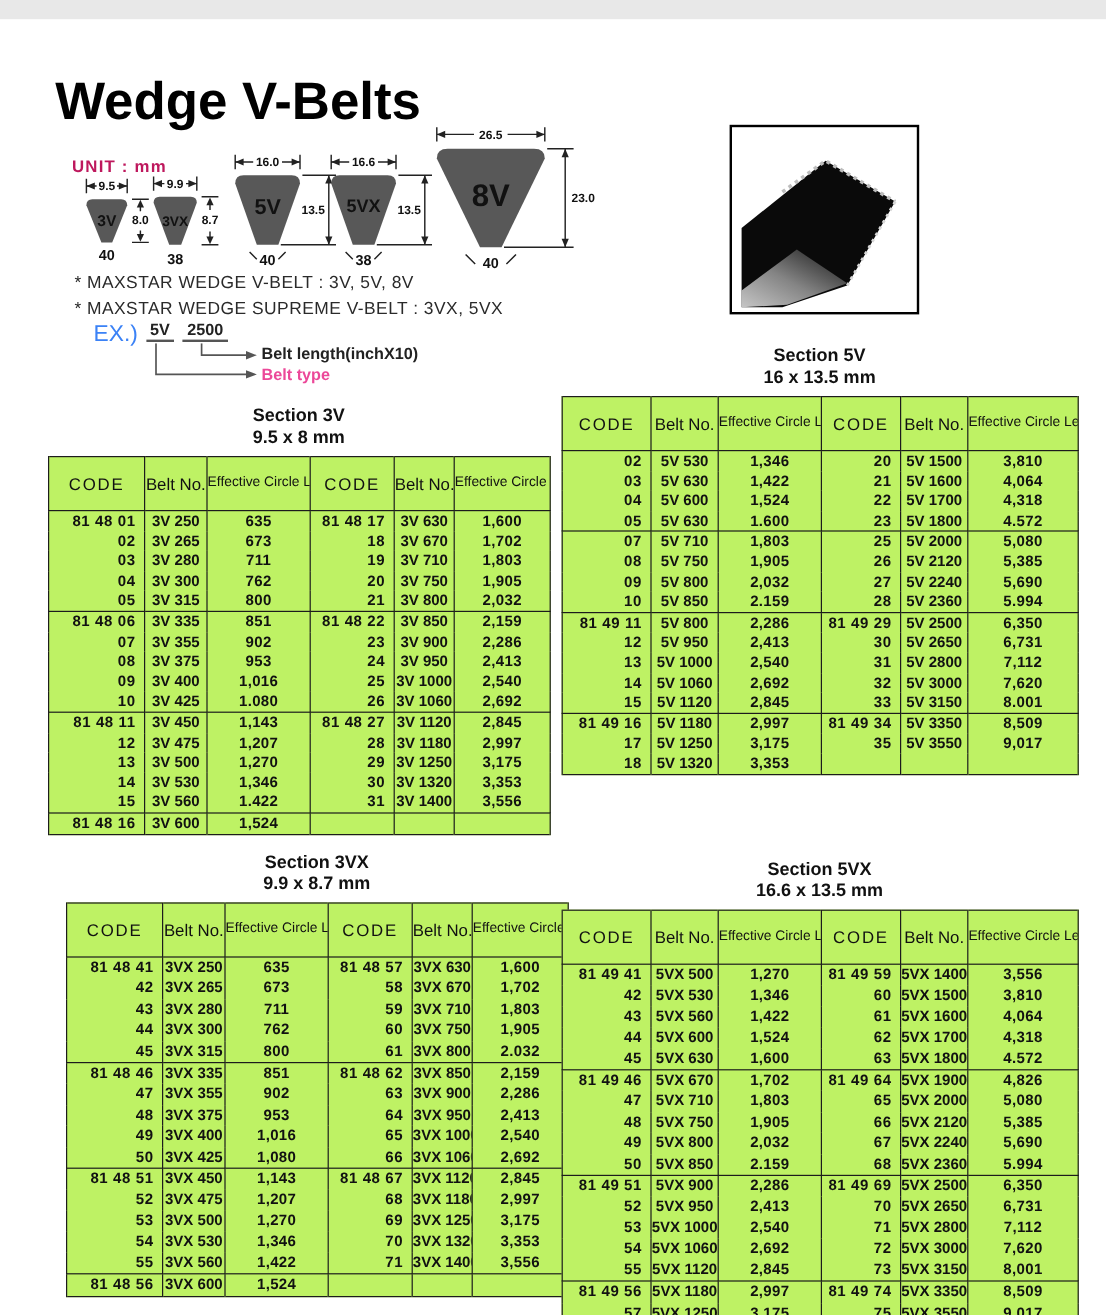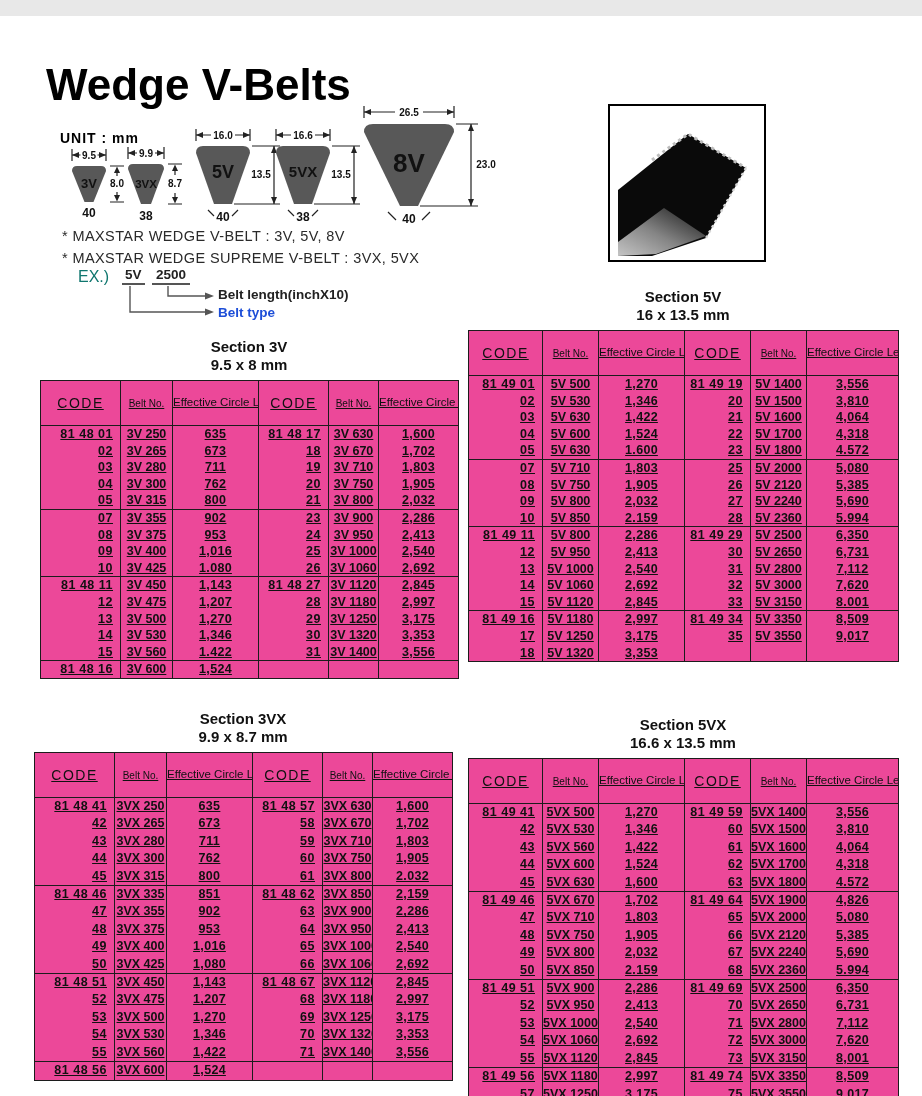--- a/index.html
+++ b/index.html
@@ -10,32 +10,32 @@
   }
   .abs { position:absolute; }
 
   
   .page-title {
     position:absolute; left:46px; top:44px; margin:0;
     font-size:44px; font-weight:800; letter-spacing:0px; color:#000;
   }
   .unit-label {
     position:absolute; left:60px; top:114px;
-    font-size:14px; font-weight:600; letter-spacing:1px; color:#000000;
+    font-size:14px; font-weight:600; letter-spacing:1px; color:#be185d;
   }
 
   
   .note { position:absolute; left:62px; font-size:14.5px; letter-spacing:0.4px; color:#2a2a2a; white-space:nowrap; }
-  .ex-prefix { position:absolute; left:78px; top:252px; font-size:16px; color:#0f766e; }
+  .ex-prefix { position:absolute; left:78px; top:252px; font-size:19px; color:#3b82f6; }
   .ex-type   { position:absolute; left:122px; top:251px; font-size:13.5px; font-weight:700; color:#222;
                border-bottom:2px solid #555; padding:0 3px 1px 3px; }
   .ex-length { position:absolute; left:152px; top:251px; font-size:13.5px; font-weight:700; color:#222;
                border-bottom:2px solid #555; padding:0 4px 1px 4px; }
   .ex-label1 { position:absolute; left:218px; top:271px; font-size:13.5px; font-weight:600; color:#222;text-align:right; }
-  .ex-label2 { position:absolute; left:218px; top:289px; font-size:13.5px; font-weight:600; color:#1d4ed8; }
+  .ex-label2 { position:absolute; left:218px; top:289px; font-size:13.5px; font-weight:600; color:#ec4899; }
 
   
   .photo-box {
     position:absolute; left:608px; top:88px; width:158px; height:158px;
     border:2px solid #000; background:#fff; box-sizing:border-box;
   }
 
   
   .diag { position:absolute; }
   .diag text { fill:#111; }
@@ -46,32 +46,32 @@
   .belt-label { fill:#ffffff; font-weight:800; text-anchor:middle; }
   .angle-text { font-size:12px; font-weight:600; text-anchor:middle; }
 
   
   .section { position:absolute; }
   .section-title, .section-subtitle {
     text-align:center; font-weight:700; font-size:15px; line-height:18px; color:#111;
   }
   table.dtable {
     border-collapse:collapse; table-layout:fixed; width:100%;
-    margin-top:6px; border:1.5px solid #1c1c1c; background:#ec4899;text-decoration:underline;
+    margin-top:6px; border:1.5px solid #1c1c1c; background:#bef264;
   }
   .dtable th, .dtable td {
     border-left:1px solid #1c1c1c; border-right:1px solid #1c1c1c;
     padding:0; overflow:hidden; white-space:nowrap;
   }
   .dtable thead th {
     height:44px; text-align:center; vertical-align:middle;
     border-bottom:1.5px solid #1c1c1c; font-weight:500;
   }
   .th-code { font-size:14px; letter-spacing:1.5px; }
-  .th-belt { font-size:10px; }
+  .th-belt { font-size:14px; }
   .th-len  { font-size:11.5px; line-height:1.18; white-space:normal; }
   .dtable td { font-size:12.5px; }
   .rows-16 td { height:16.6px; line-height:16.6px; }
   .rows-18 td { height:16.6px; line-height:16.6px; }
   .rows-tall td { height:17.4px; line-height:17.4px; }
   td.col-code { text-align:right; padding-right:7px; font-weight:700; letter-spacing:0.5px; }
   td.col-belt { text-align:center; font-weight:600; }
   td.col-length { text-align:center; font-weight:600; letter-spacing:0.3px; }
   tr.group-end td { border-bottom:1.5px solid #1c1c1c; }
 </style>
@@ -253,20 +253,28 @@
           </tr>
           <tr class="group-end">
             <td class="col-code">05</td>
             <td class="col-belt">3V 315</td>
             <td class="col-length">800</td>
             <td class="col-code">21</td>
             <td class="col-belt">3V 800</td>
             <td class="col-length">2,032</td>
           </tr>
           <tr>
+            <td class="col-code">81 48 06</td>
+            <td class="col-belt">3V 335</td>
+            <td class="col-length">851</td>
+            <td class="col-code">81 48 22</td>
+            <td class="col-belt">3V 850</td>
+            <td class="col-length">2,159</td>
+          </tr>
+          <tr>
             <td class="col-code">07</td>
             <td class="col-belt">3V 355</td>
             <td class="col-length">902</td>
             <td class="col-code">23</td>
             <td class="col-belt">3V 900</td>
             <td class="col-length">2,286</td>
           </tr>
           <tr>
             <td class="col-code">08</td>
             <td class="col-belt">3V 375</td>
@@ -360,28 +368,20 @@
         <th class="th-code">CODE</th>
         <th class="th-belt">Belt No.</th>
         <th class="th-len">Effective Circle Length mm</th>
         <th class="th-code">CODE</th>
         <th class="th-belt">Belt No.</th>
         <th class="th-len">Effective Circle Length mm</th>
       </tr>
         </thead>
       <tbody>
           <tr>
-            <td class="col-code">81 49 01</td>
-            <td class="col-belt">5V 500</td>
-            <td class="col-length">1,270</td>
-            <td class="col-code">81 49 19</td>
-            <td class="col-belt">5V 1400</td>
-            <td class="col-length">3,556</td>
-          </tr>
-          <tr>
             <td class="col-code">02</td>
             <td class="col-belt">5V 530</td>
             <td class="col-length">1,346</td>
             <td class="col-code">20</td>
             <td class="col-belt">5V 1500</td>
             <td class="col-length">3,810</td>
           </tr>
           <tr>
             <td class="col-code">03</td>
             <td class="col-belt">5V 630</td>
@@ -499,21 +499,21 @@
             <td class="col-belt">5V 1320</td>
             <td class="col-length">3,353</td>
             <td class="col-code"></td>
             <td class="col-belt"></td>
             <td class="col-length"></td>
           </tr>
         </tbody>
     </table>
   </div>
 
-  <div class="section" style="left:34px; top:694px; width:418px;">
+  <div class="section" style="left:55px; top:694px; width:418px;">
     <div class="section-title">Section 3VX</div>
     <div class="section-subtitle">9.9 x 8.7 mm</div>
     <table class="dtable rows-tall">
       <colgroup>
           <col style="width:80px">
           <col style="width:52px">
           <col style="width:86px">
           <col style="width:70px">
           <col style="width:50px">
           <col style="width:80px">

